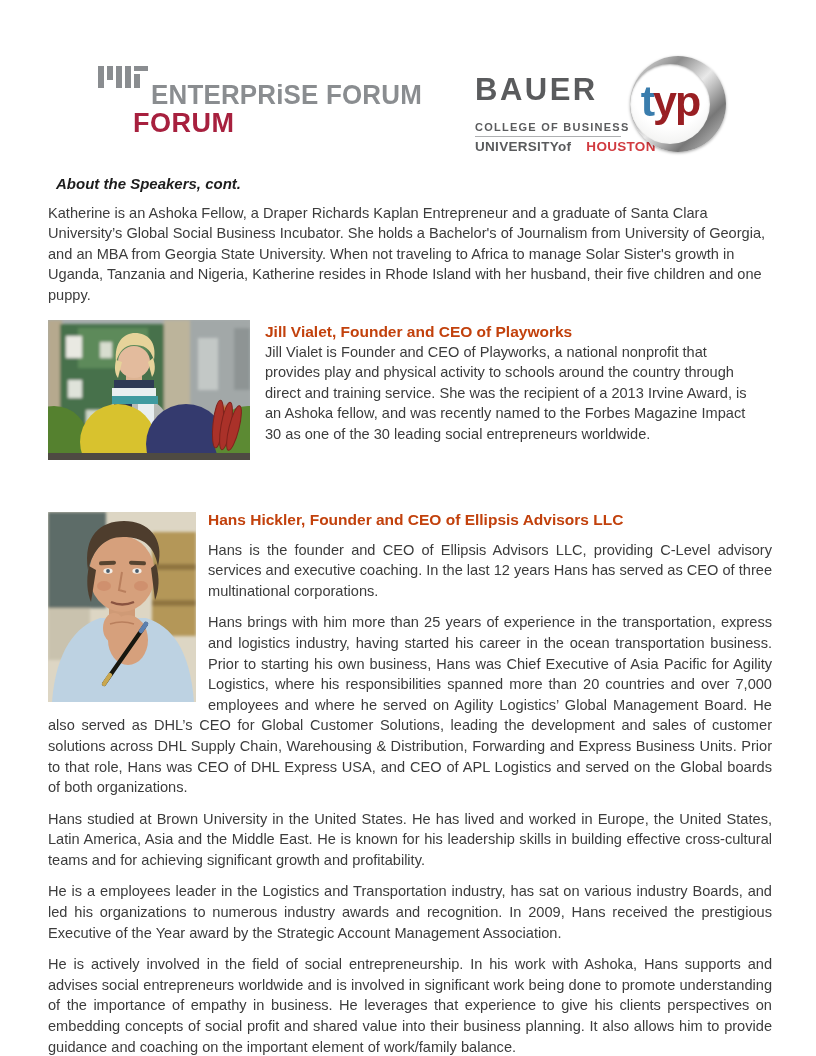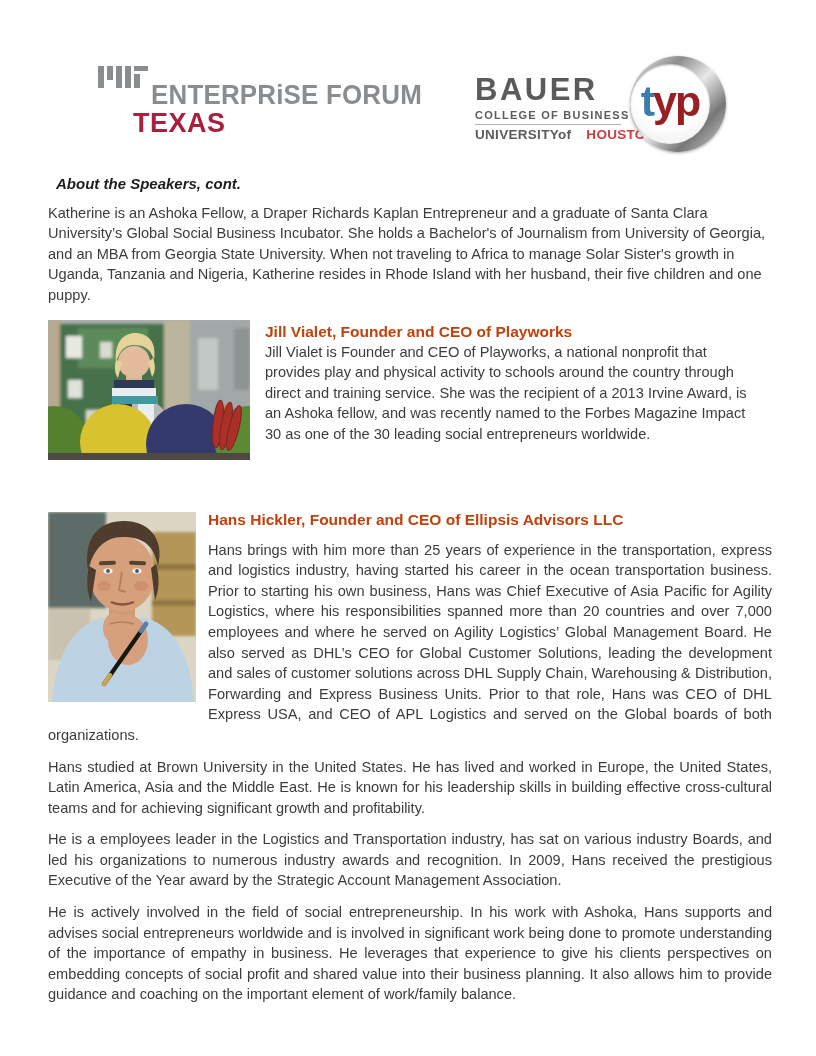--- a/index.html
+++ b/index.html
@@ -9,21 +9,21 @@
   }
   
   .header{position:absolute;top:0;left:0;width:816px;height:160px;}
   .mit-mark{position:absolute;left:98px;top:66px;width:50px;height:22px;}
   .mit-line1{position:absolute;left:151px;top:80px;font-size:27px;font-weight:bold;
     color:var(--mit-gray);letter-spacing:.2px;transform:scaleX(.96);transform-origin:left top;white-space:nowrap;}
   .mit-line2{position:absolute;left:133px;top:108px;font-size:27px;font-weight:bold;
     color:var(--mit-crimson);letter-spacing:.5px;}
   .bauer{position:absolute;left:475px;top:74px;width:146px;}
   .bauer-l1{font-size:31px;line-height:31px;font-weight:bold;color:var(--bauer-gray);letter-spacing:2.5px;}
-  .bauer-l2{font-size:11px;font-weight:bold;color:var(--bauer-gray);letter-spacing:1.25px;margin-top:4px;white-space:nowrap;}
+  .bauer-l2{font-size:11px;font-weight:bold;color:var(--bauer-gray);letter-spacing:1.25px;margin-top:16px;white-space:nowrap;}
   .bauer-rule{height:1px;background:#aeb0b2;margin:3px 0 2px 0;}
   .bauer-l3{font-size:13.5px;font-weight:bold;white-space:nowrap;}
   .bauer-l3 .u{color:var(--bauer-gray);letter-spacing:.3px;}
   .bauer-l3 .h{color:var(--uh-red);margin-left:15px;letter-spacing:.3px;}
   .typ{position:absolute;left:630px;top:56px;width:96px;height:96px;border-radius:50%;
     background:linear-gradient(135deg,#f2f2f2 0%,#8d8d8d 28%,#e9e9e9 50%,#777 74%,#d6d6d6 100%);
     box-shadow:0 1px 3px rgba(0,0,0,.35);display:flex;align-items:center;justify-content:flex-start;}
   .typ-inner{width:80px;height:80px;border-radius:50%;
     background:radial-gradient(circle at 50% 32%,#ffffff 55%,#e9e9e7 100%);
     box-shadow:inset 0 1px 2px rgba(0,0,0,.25);display:flex;align-items:center;justify-content:center;}
@@ -55,21 +55,21 @@
       <g fill="#8a8d90">
         <rect x="0" y="0" width="6" height="22"></rect>
         <rect x="9" y="0" width="6" height="14"></rect>
         <rect x="18" y="0" width="6" height="22"></rect>
         <rect x="27" y="0" width="6" height="22"></rect>
         <rect x="36" y="8" width="6" height="14"></rect>
         <rect x="36" y="0" width="14" height="5"></rect>
       </g>
     </svg>
     <div class="mit-line1">ENTERPRiSE FORUM</div>
-    <div class="mit-line2">TEXAS</div>
+    <div class="mit-line2">FORUM</div>
 
     <div class="bauer">
       <div class="bauer-l1">BAUER</div>
       <div class="bauer-l2">COLLEGE OF BUSINESS</div>
       <div class="bauer-rule"></div>
       <div class="bauer-l3"><span class="u">UNIVERSITYof</span><span class="h">HOUSTON</span></div>
     </div>
 
     <div class="typ">
       <div class="typ-inner">
@@ -174,20 +174,21 @@
         <ellipse cx="93" cy="74" rx="7" ry="5" fill="#cb8462" opacity=".55"></ellipse>
         <path d="M63,90 Q74,95 86,90" stroke="#8a5340" stroke-width="2.4" fill="none"></path>
         <ellipse cx="66" cy="116" rx="11" ry="15" fill="#d6a07c"></ellipse>
         <ellipse cx="80" cy="128" rx="20" ry="25" fill="#d6a07c"></ellipse>
         <path d="M62,112 Q74,108 86,112" stroke="#b97f5d" stroke-width="1.5" fill="none"></path>
         <line x1="56" y1="172" x2="98" y2="112" stroke="#17170f" stroke-width="4.2" stroke-linecap="round"></line>
         <line x1="56" y1="172" x2="62" y2="163" stroke="#c9a74e" stroke-width="4.2" stroke-linecap="round"></line>
         <line x1="93" y1="119" x2="98" y2="112" stroke="#5b7fae" stroke-width="4.6" stroke-linecap="round"></line>
       </svg>
       <h3 class="speaker-name">Hans Hickler, Founder and CEO of Ellipsis Advisors LLC</h3>
+      <p>Hans is the founder and CEO of Ellipsis Advisors LLC, providing C-Level advisory services and executive coaching. In the last 12 years Hans has served as CEO of three multinational corporations.</p>
       <p>Hans brings with him more than 25 years of experience in the transportation, express and logistics industry, having started his career in the ocean transportation business. Prior to starting his own business, Hans was Chief Executive of Asia Pacific for Agility Logistics, where his responsibilities spanned more than 20 countries and over 7,000 employees and where he served on Agility Logistics’ Global Management Board. He also served as DHL’s CEO for Global Customer Solutions, leading the development and sales of customer solutions across DHL Supply Chain, Warehousing &amp; Distribution, Forwarding and Express Business Units. Prior to that role, Hans was CEO of DHL Express USA, and CEO of APL Logistics and served on the Global boards of both organizations.</p>
       <p>Hans studied at Brown University in the United States. He has lived and worked in Europe, the United States, Latin America, Asia and the Middle East. He is known for his leadership skills in building effective cross-cultural teams and for achieving significant growth and profitability.</p>
       <p>He is a employees leader in the Logistics and Transportation industry, has sat on various industry Boards, and led his organizations to numerous industry awards and recognition.  In 2009, Hans received the prestigious Executive of the Year award by the Strategic Account Management Association.</p>
       <p>He is actively involved in the field of social entrepreneurship.  In his work with Ashoka, Hans supports and advises social entrepreneurs worldwide and is involved in significant work being done to promote understanding of the importance of empathy in business. He leverages that experience to give his clients perspectives on embedding concepts of social profit and shared value into their business planning. It also allows him to provide guidance and coaching on the important element of work/family balance.</p>
 
     </section>
 
   </div>
 </div>
 

